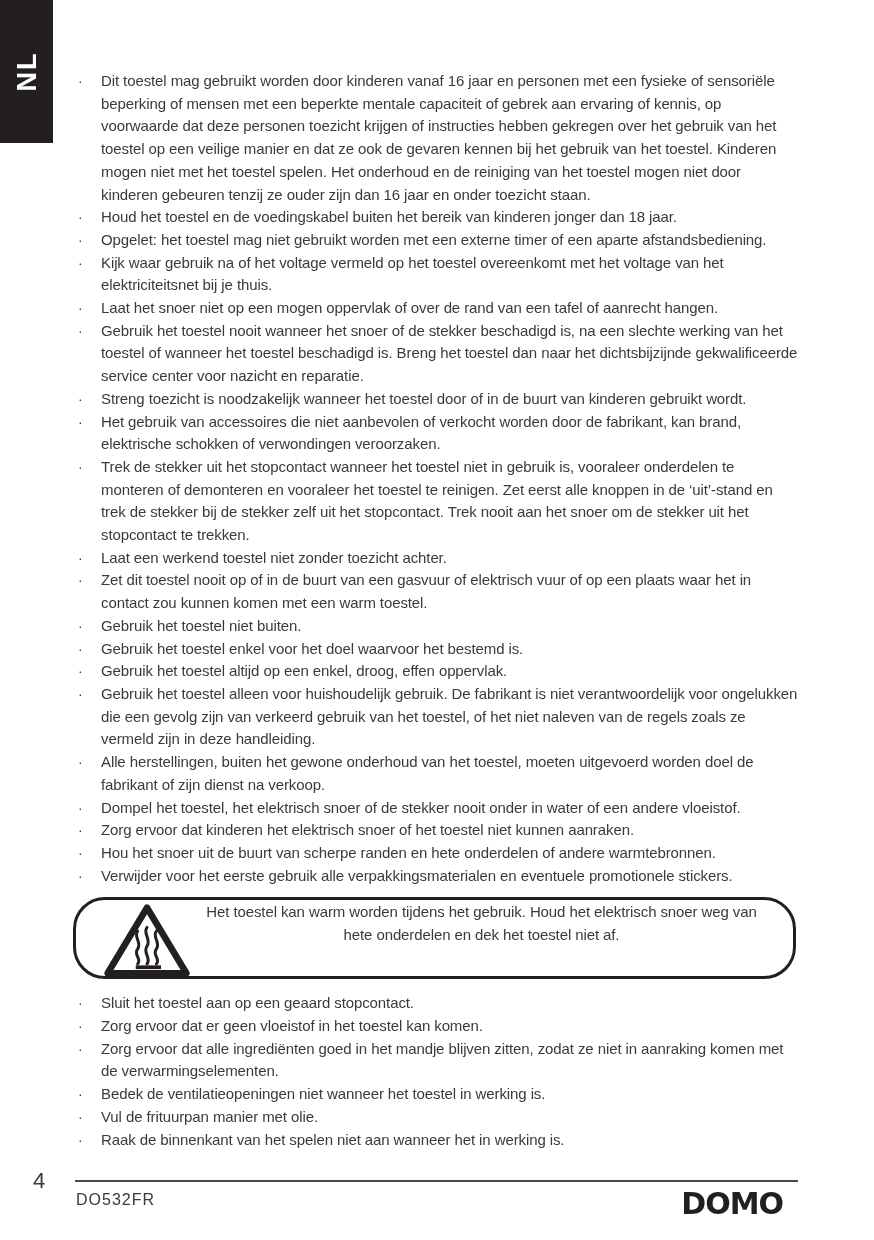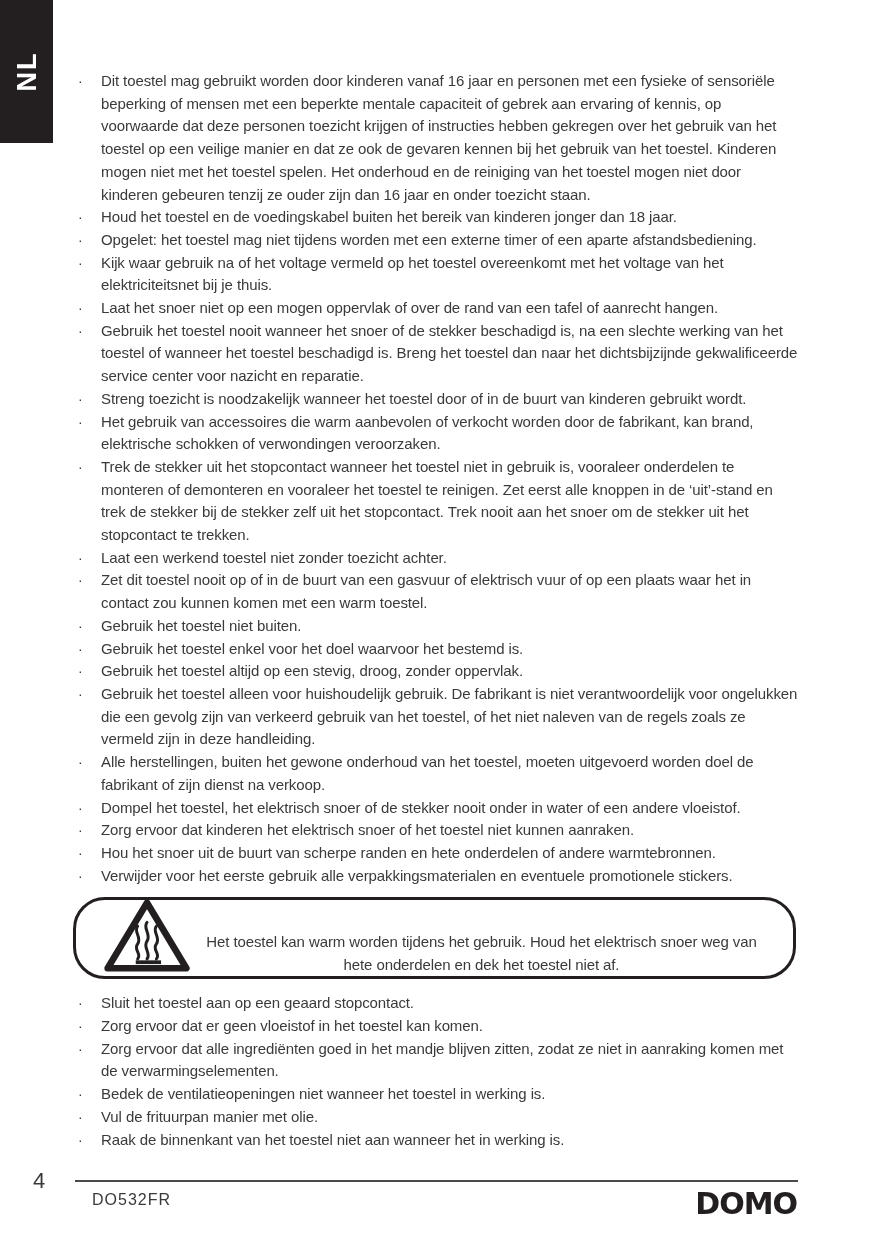--- a/index.html
+++ b/index.html
@@ -49,21 +49,21 @@
     flex:1;
   }
   
   .warning-box{
     box-sizing:border-box;
     margin-top:10px;
     margin-left:-2px;
     width:723px;height:82px;
     border:3px solid #231f20;
     border-radius:32px;
-    display:flex;align-items:flex-end;
+    display:flex;align-items:flex-start;
   }
   .warning-box .warn-icon{
     flex:none;
     margin-left:26px;
   }
   .warning-box .warn-text{
     flex:1;
     text-align:center;
     font-size:15px;
     line-height:23px;
@@ -83,25 +83,24 @@
     left:75px;top:1180px;
     width:723px;height:2px;
     background:#4a4a4a;
   }
   .model-code{
     position:absolute;
     left:76px;top:1191px;
     font-size:16px;
     letter-spacing:1px;
     color:#3a3a3a;
-    margin-left:16px;
   }
   .brand-logo{
     position:absolute;
-    right:77px;top:1186px;
+    right:91px;top:1186px;
     font-family:"DejaVu Sans", sans-serif;
     font-weight:800;
     font-size:30px;
     letter-spacing:-1px;
     color:#231f20;
   }
 </style>
 </head>
 <body>
 
@@ -120,21 +119,21 @@
           <span class="li-text">Dit toestel mag gebruikt worden door kinderen vanaf 16 jaar en personen met een fysieke of sensoriële beperking of mensen met een beperkte mentale capaciteit of gebrek aan ervaring of kennis, op voorwaarde dat deze personen toezicht krijgen of instructies hebben gekregen over het gebruik van het toestel op een veilige manier en dat ze ook de gevaren kennen bij het gebruik van het toestel. Kinderen mogen niet met het toestel spelen. Het onderhoud en de reiniging van het toestel mogen niet door kinderen gebeuren tenzij ze ouder zijn dan 16 jaar en onder toezicht staan.</span>
         </li>
 
         <li>
           <span class="bullet">·</span>
           <span class="li-text">Houd het toestel en de voedingskabel buiten het bereik van kinderen jonger dan 18 jaar.</span>
         </li>
 
         <li>
           <span class="bullet">·</span>
-          <span class="li-text">Opgelet: het toestel mag niet tijdens worden met een externe timer of een aparte afstandsbediening.</span>
+          <span class="li-text">Opgelet: het toestel mag niet gebruikt worden met een externe timer of een aparte afstandsbediening.</span>
         </li>
 
         <li>
           <span class="bullet">·</span>
           <span class="li-text">Kijk waar gebruik na of het voltage vermeld op het toestel overeenkomt met het voltage van het elektriciteitsnet bij je thuis.</span>
         </li>
 
         <li>
           <span class="bullet">·</span>
           <span class="li-text">Laat het snoer niet op een mogen oppervlak of over de rand van een tafel of aanrecht hangen.</span>
@@ -145,21 +144,21 @@
           <span class="li-text">Gebruik het toestel nooit wanneer het snoer of de stekker beschadigd is, na een slechte werking van het toestel of wanneer het toestel beschadigd is. Breng het toestel dan naar het dichtsbijzijnde gekwalificeerde service center voor nazicht en reparatie.</span>
         </li>
 
         <li>
           <span class="bullet">·</span>
           <span class="li-text">Streng toezicht is noodzakelijk wanneer het toestel door of in de buurt van kinderen gebruikt wordt.</span>
         </li>
 
         <li>
           <span class="bullet">·</span>
-          <span class="li-text">Het gebruik van accessoires die warm aanbevolen of verkocht worden door de fabrikant, kan brand, elektrische schokken of verwondingen veroorzaken.</span>
+          <span class="li-text">Het gebruik van accessoires die niet aanbevolen of verkocht worden door de fabrikant, kan brand, elektrische schokken of verwondingen veroorzaken.</span>
         </li>
 
         <li>
           <span class="bullet">·</span>
           <span class="li-text">Trek de stekker uit het stopcontact wanneer het toestel niet in gebruik is, vooraleer onderdelen te monteren of demonteren en vooraleer het toestel te reinigen. Zet eerst alle knoppen in de ‘uit’-stand en trek de stekker bij de stekker zelf uit het stopcontact. Trek nooit aan het snoer om de stekker uit het stopcontact te trekken.</span>
         </li>
 
         <li>
           <span class="bullet">·</span>
           <span class="li-text">Laat een werkend toestel niet zonder toezicht achter.</span>
@@ -175,21 +174,21 @@
           <span class="li-text">Gebruik het toestel niet buiten.</span>
         </li>
 
         <li>
           <span class="bullet">·</span>
           <span class="li-text">Gebruik het toestel enkel voor het doel waarvoor het bestemd is.</span>
         </li>
 
         <li>
           <span class="bullet">·</span>
-          <span class="li-text">Gebruik het toestel altijd op een stevig, droog, zonder oppervlak.</span>
+          <span class="li-text">Gebruik het toestel altijd op een enkel, droog, effen oppervlak.</span>
         </li>
 
         <li>
           <span class="bullet">·</span>
           <span class="li-text">Gebruik het toestel alleen voor huishoudelijk gebruik. De fabrikant is niet verantwoordelijk voor ongelukken die een gevolg zijn van verkeerd gebruik van het toestel, of het niet naleven van de regels zoals ze vermeld zijn in deze handleiding.</span>
         </li>
 
         <li>
           <span class="bullet">·</span>
           <span class="li-text">Alle herstellingen, buiten het gewone onderhoud van het toestel, moeten uitgevoerd worden doel de fabrikant of zijn dienst na verkoop.</span>
@@ -251,21 +250,21 @@
           <span class="li-text">Bedek de ventilatieopeningen niet wanneer het toestel in werking is.</span>
         </li>
 
         <li>
           <span class="bullet">·</span>
           <span class="li-text">Vul de frituurpan manier met olie.</span>
         </li>
 
         <li>
           <span class="bullet">·</span>
-          <span class="li-text">Raak de binnenkant van het toestel niet aan wanneer het in werking is.</span>
+          <span class="li-text">Raak de binnenkant van het spelen niet aan wanneer het in werking is.</span>
         </li>
       </ul>
 
   </div>
 
   <div class="page-number">4</div>
   <div class="footer-rule"></div>
   <div class="model-code">DO532FR</div>
   <div class="brand-logo">DOMO</div>
 

